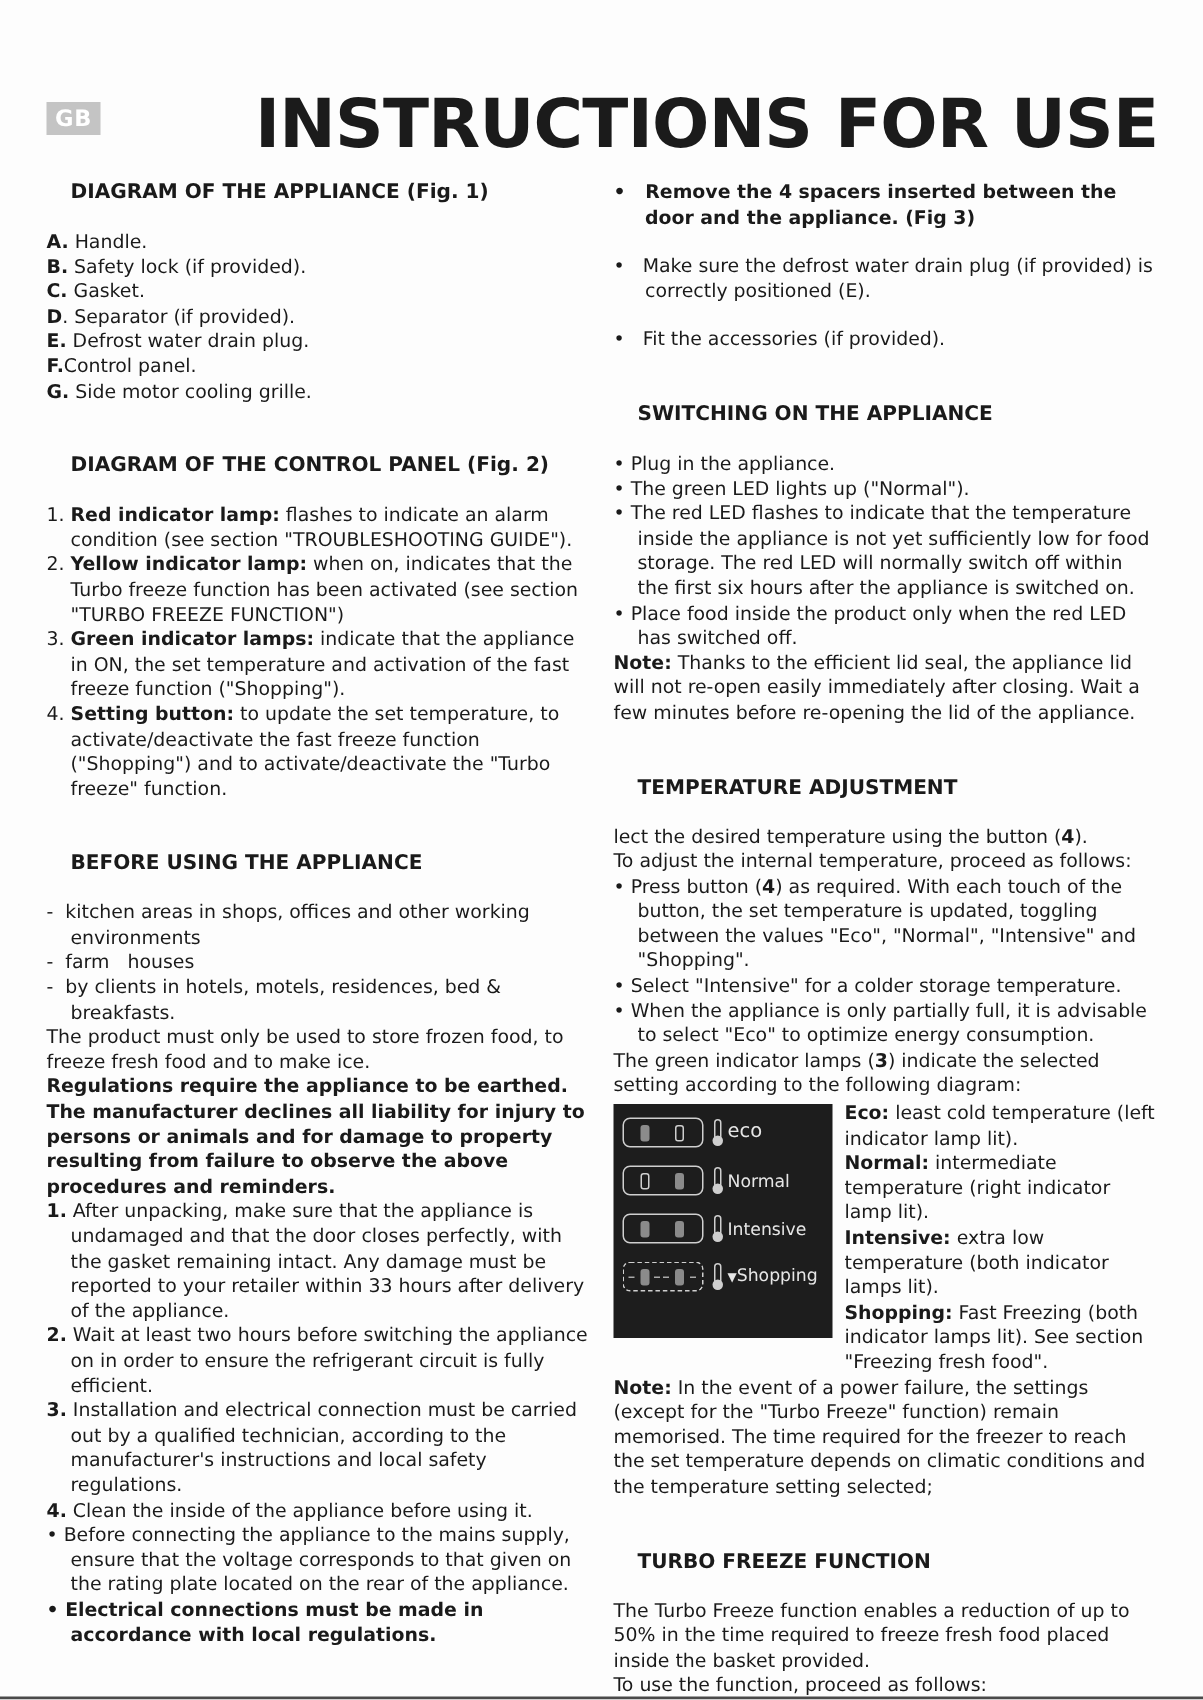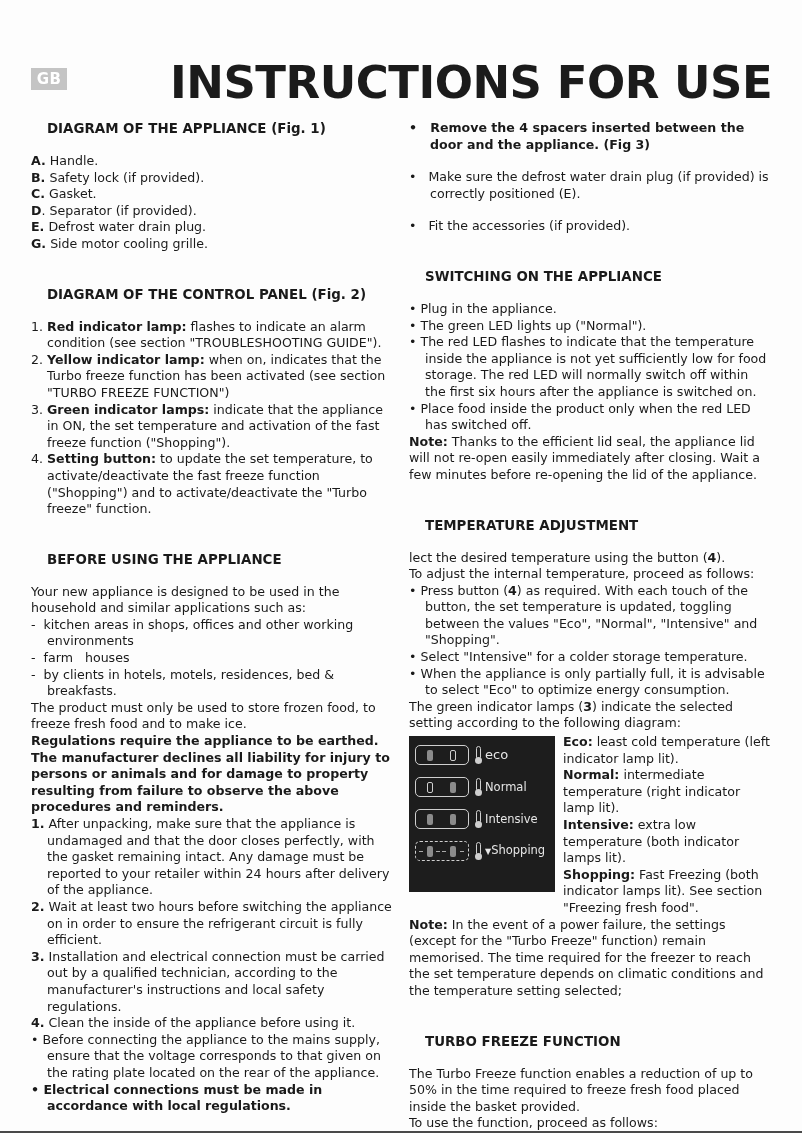--- a/index.html
+++ b/index.html
@@ -60,44 +60,44 @@
 </div>
 
 <div class="col col-left">
   <section>
     <h2 class="section-title">DIAGRAM OF THE APPLIANCE (Fig. 1)</h2>
     <p class="item"><span class="bold">A.</span><span> Handle.</span></p>
     <p class="item"><span class="bold">B.</span><span> Safety lock (if provided).</span></p>
     <p class="item"><span class="bold">C.</span><span> Gasket.</span></p>
     <p class="item"><span class="bold">D</span><span>. Separator (if provided).</span></p>
     <p class="item"><span class="bold">E.</span><span> Defrost water drain plug.</span></p>
+    <p class="item"><span class="bold">F.</span><span>Control panel.</span></p>
     <p class="item"><span class="bold">G.</span><span> Side motor cooling grille.</span></p>
   </section>
 
   <div class="gap"></div>
 
   <section>
     <h2 class="section-title">DIAGRAM OF THE CONTROL PANEL (Fig. 2)</h2>
     <p class="hang"><span>1. </span><span class="bold">Red indicator lamp:</span><span> flashes to indicate an alarm condition (see section "TROUBLESHOOTING GUIDE").</span></p>
     <p class="hang"><span>2. </span><span class="bold">Yellow indicator lamp:</span><span> when on, indicates that the Turbo freeze function has been activated (see section "TURBO FREEZE FUNCTION")</span></p>
     <p class="hang"><span>3. </span><span class="bold">Green indicator lamps:</span><span> indicate that the appliance in ON, the set temperature and activation of the fast freeze function ("Shopping").</span></p>
     <p class="hang"><span>4. </span><span class="bold">Setting button:</span><span> to update the set temperature, to activate/deactivate the fast freeze function ("Shopping") and to activate/deactivate the "Turbo freeze" function.</span></p>
   </section>
 
   <div class="gap"></div>
 
   <section>
     <h2 class="section-title">BEFORE USING THE APPLIANCE</h2>
-    <p>Your new appliance is designed to be used in the household and similar applications such as:</p>
     <p class="hang">-&nbsp;&nbsp;<span>kitchen areas in shops, offices and other working environments</span></p>
     <p class="hang">-&nbsp;&nbsp;<span style="white-space:pre">farm   houses</span></p>
     <p class="hang">-&nbsp;&nbsp;<span>by clients in hotels, motels, residences, bed &amp; breakfasts.</span></p>
     <p>The product must only be used to store frozen food, to freeze fresh food and to make ice.</p>
     <p class="bold">Regulations require the appliance to be earthed. The manufacturer declines all liability for injury to persons or animals and for damage to property resulting from failure to observe the above procedures and reminders.</p>
-    <p class="hang"><span class="bold">1.</span><span> After unpacking, make sure that the appliance is undamaged and that the door closes perfectly, with the gasket remaining intact. Any damage must be reported to your retailer within 24 hours after delivery of the appliance.</span></p>
+    <p class="hang"><span class="bold">1.</span><span> After unpacking, make sure that the appliance is undamaged and that the door closes perfectly, with the gasket remaining intact. Any damage must be reported to your retailer within 33 hours after delivery of the appliance.</span></p>
     <p class="hang"><span class="bold">2.</span><span> Wait at least two hours before switching the appliance on in order to ensure the refrigerant circuit is fully efficient.</span></p>
     <p class="hang"><span class="bold">3.</span><span> Installation and electrical connection must be carried out by a qualified technician, according to the manufacturer's instructions and local safety regulations.</span></p>
     <p class="hang"><span class="bold">4.</span><span> Clean the inside of the appliance before using it.</span></p>
     <p class="hang">•&nbsp;<span>Before connecting the appliance to the mains supply, ensure that the voltage corresponds to that given on the rating plate located on the rear of the appliance.</span></p>
     <p class="hang bold">•&nbsp;<span>Electrical connections must be made in accordance with local regulations.</span></p>
   </section>
 
   <div class="gap"></div>
 
   <section>

